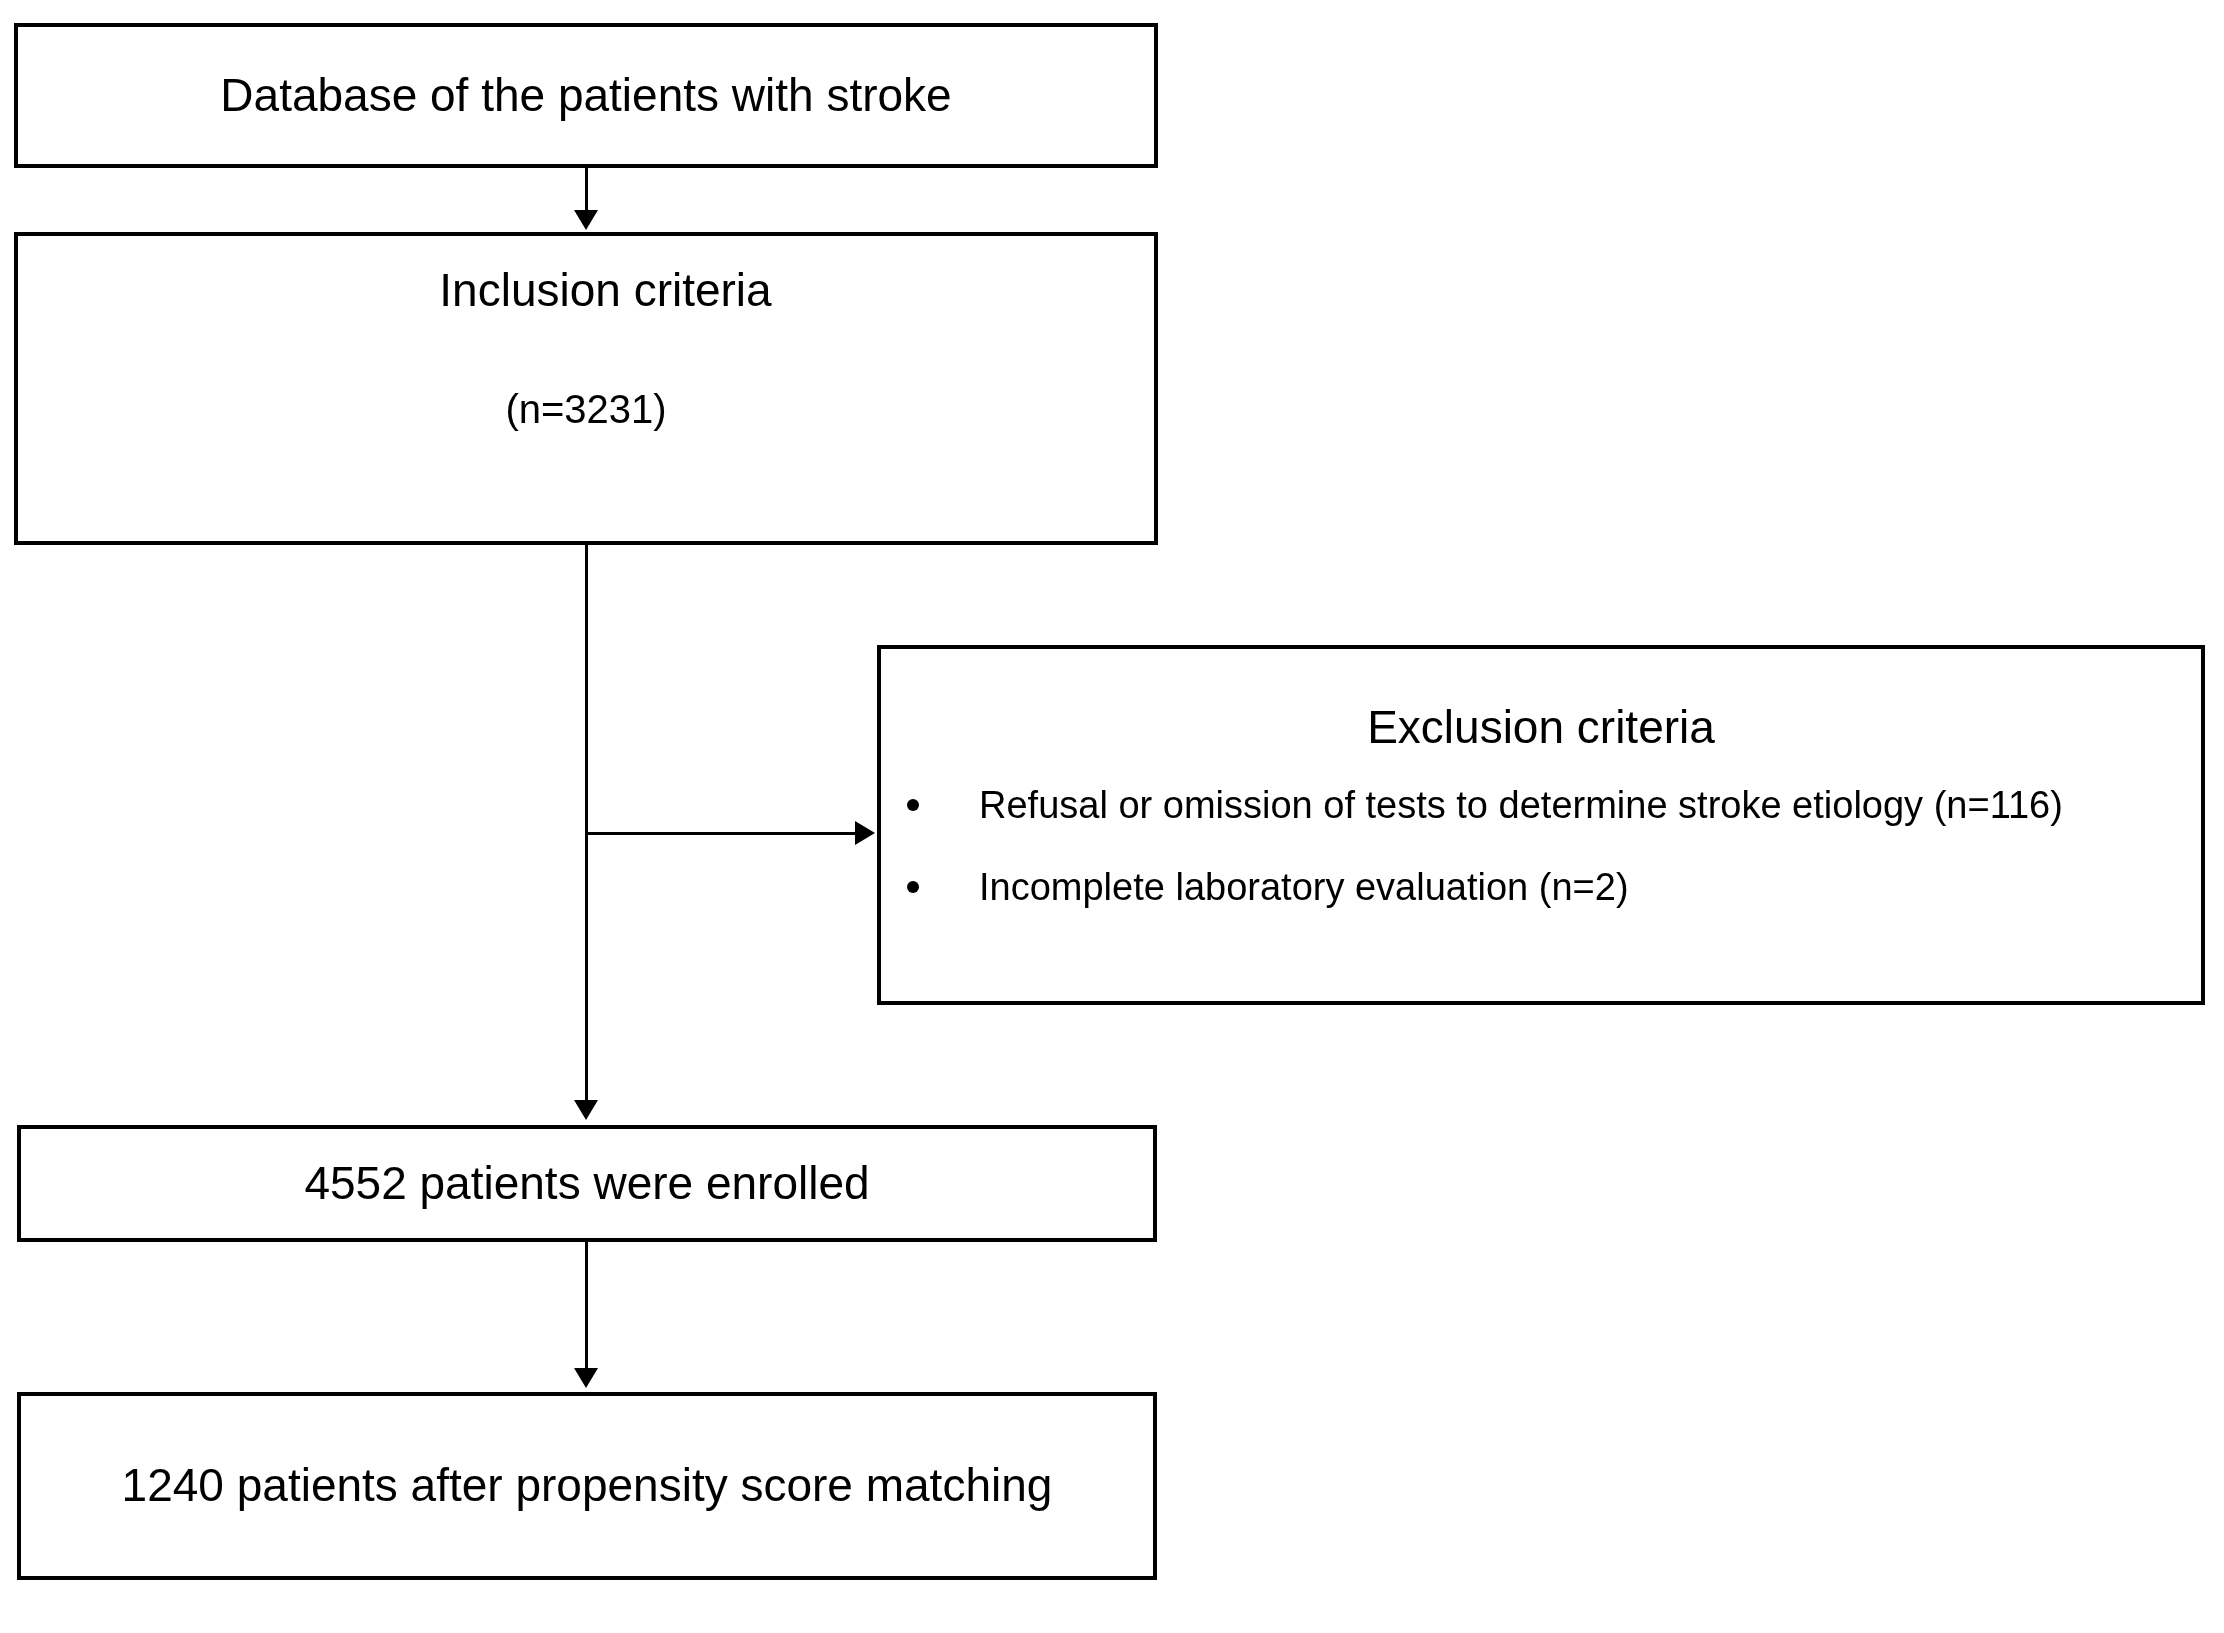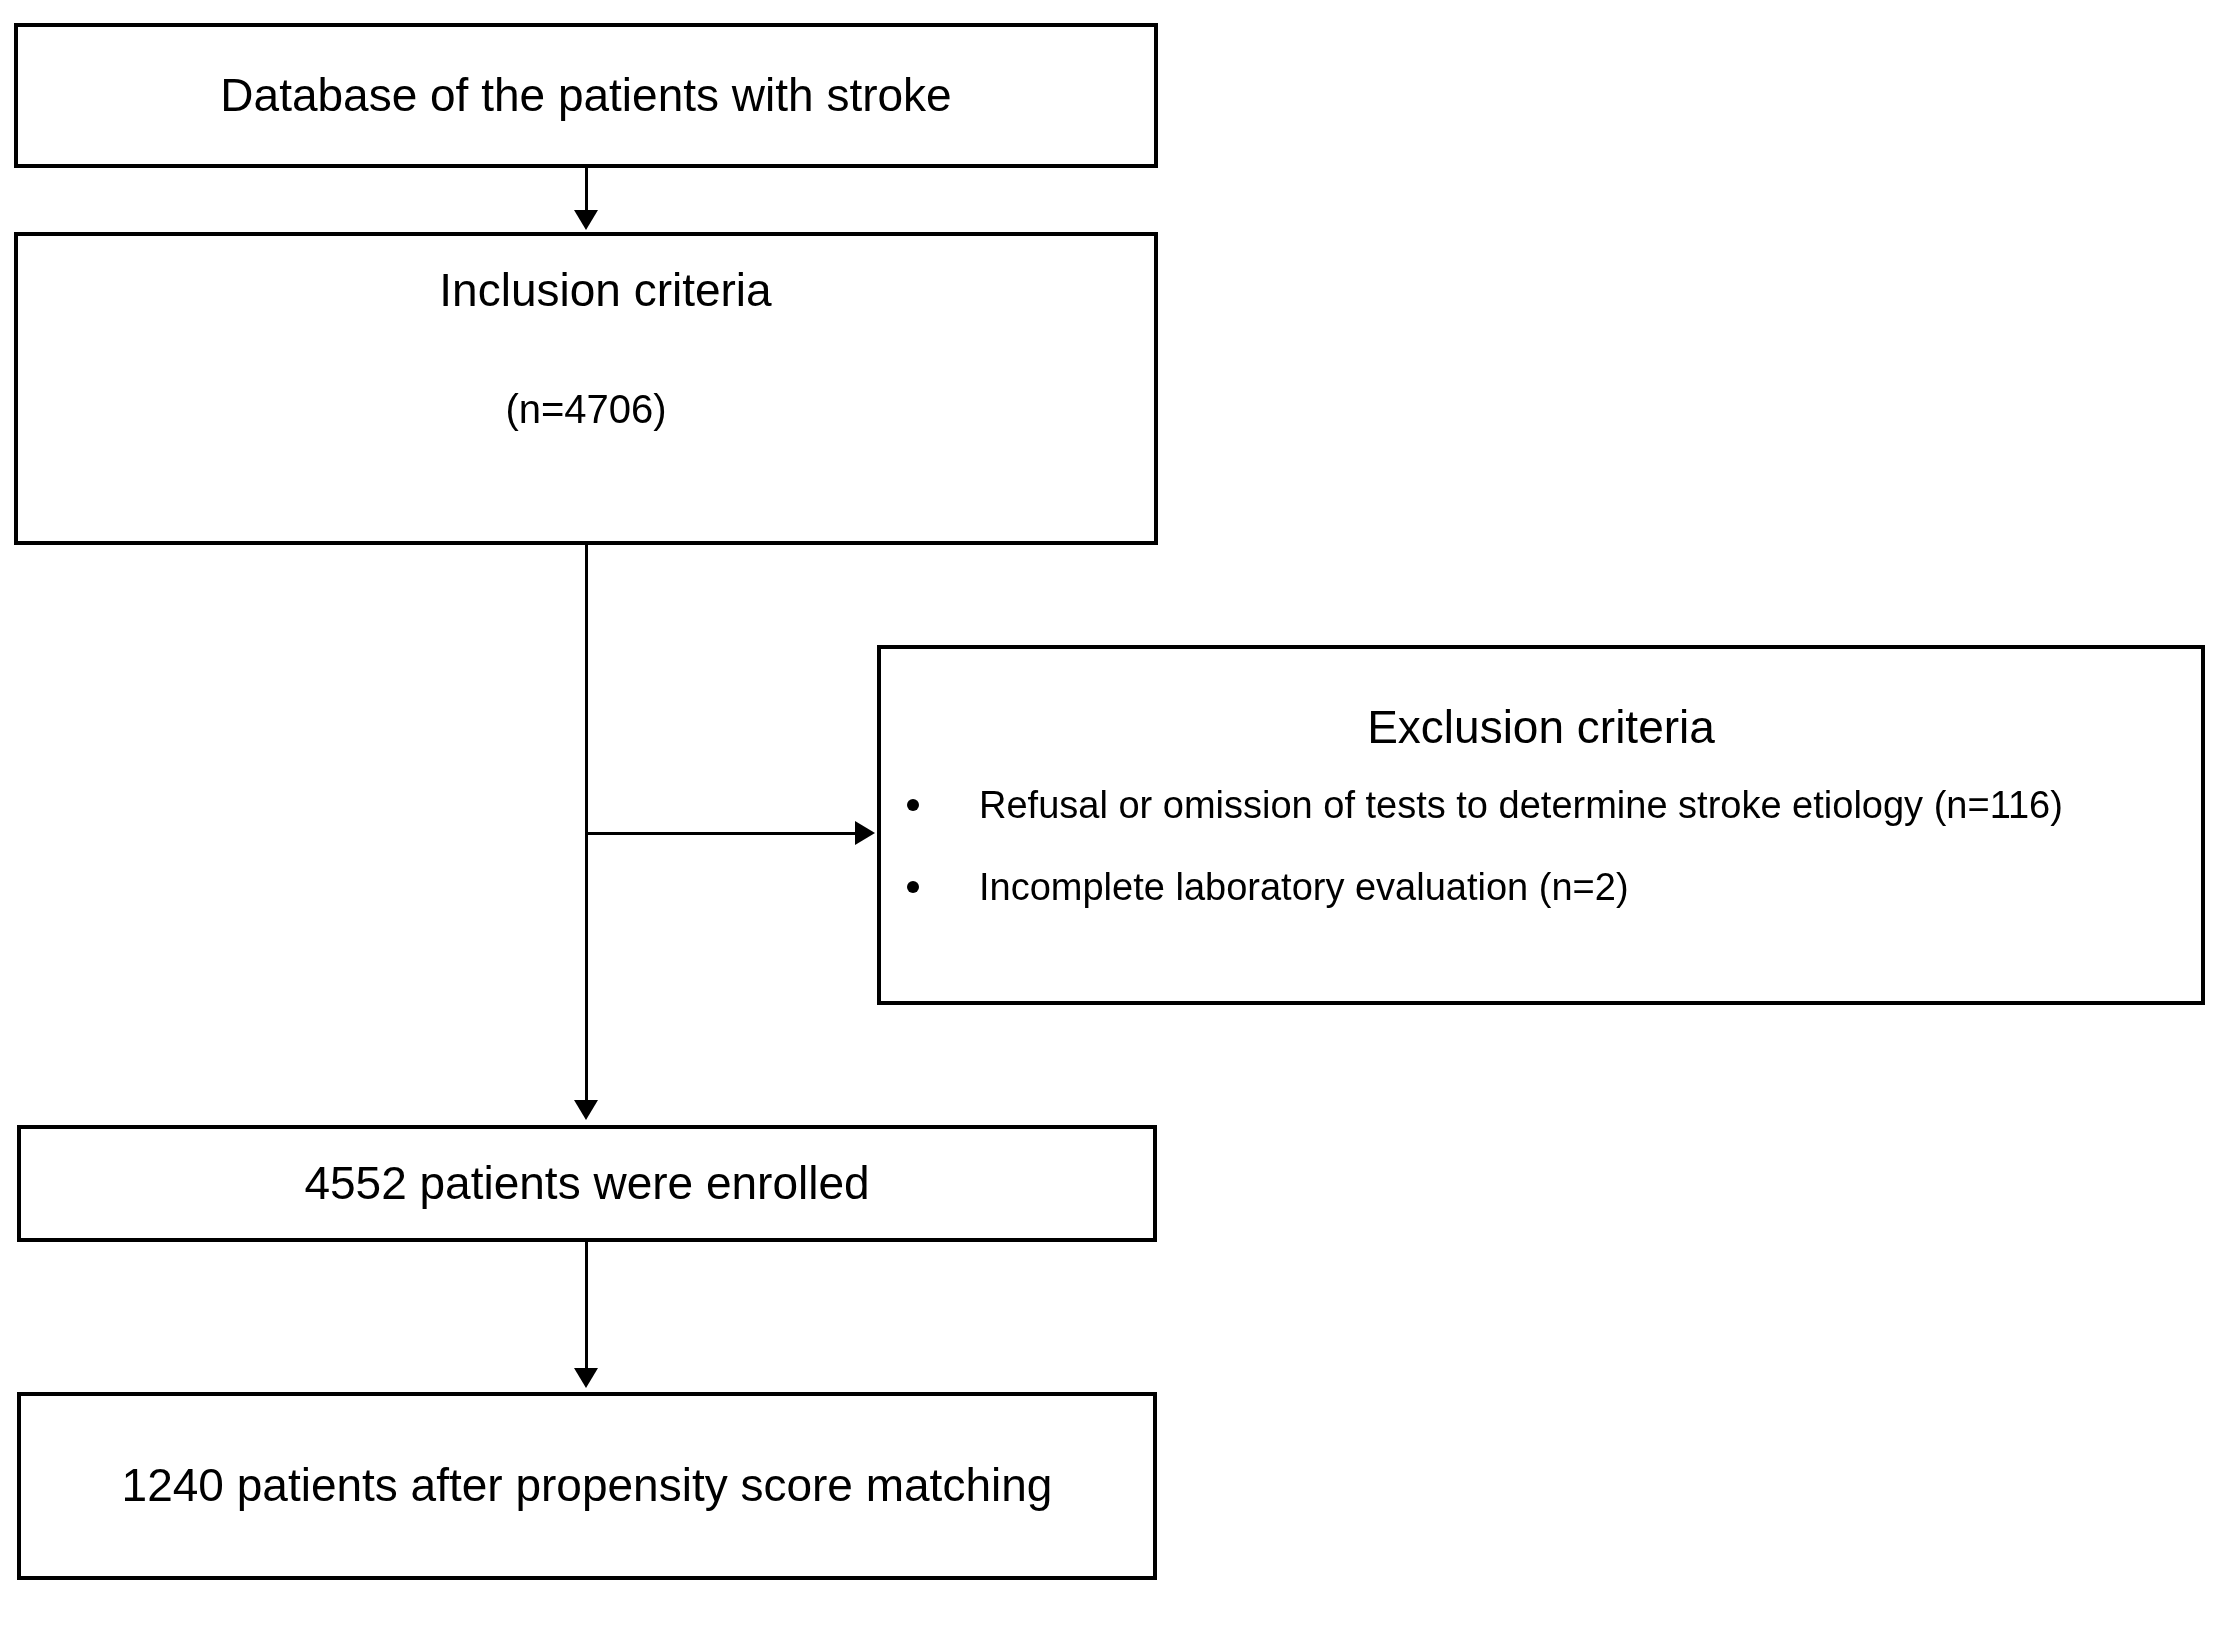--- a/index.html
+++ b/index.html
@@ -102,21 +102,21 @@
   </div>
 
   <div class="connector">
     <div class="line-v" style="left:585px; top:168px; height:44px;"></div>
     <div class="head-down" style="left:574px; top:210px;"></div>
   </div>
 
   <div class="box box-inclusion">
     <div class="box-title">Inclusion criteria</div>
     <div class="inclusion-body">
-      <div>(n=4706)</div>
+      <div>(n=3231)</div>
     </div>
   </div>
 
   <div class="connector">
     <div class="line-v" style="left:585px; top:545px; height:557px;"></div>
     <div class="head-down" style="left:574px; top:1100px;"></div>
   </div>
 
   <div class="connector">
     <div class="line-h" style="left:587px; top:832px; width:268px;"></div>

